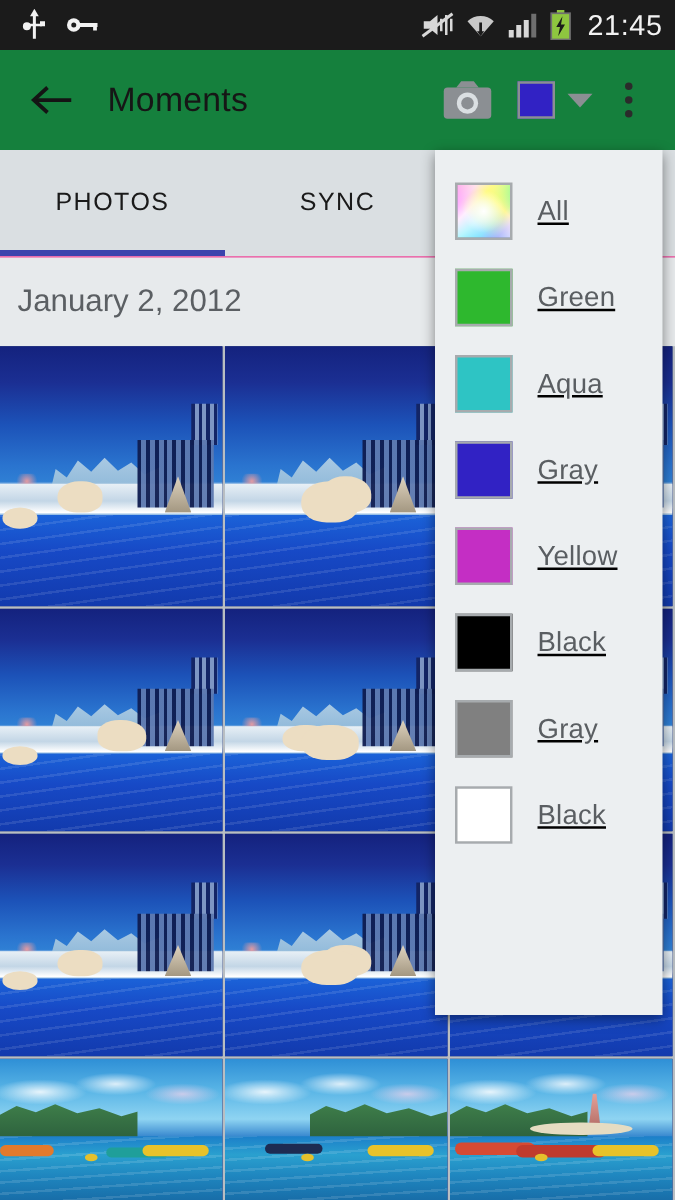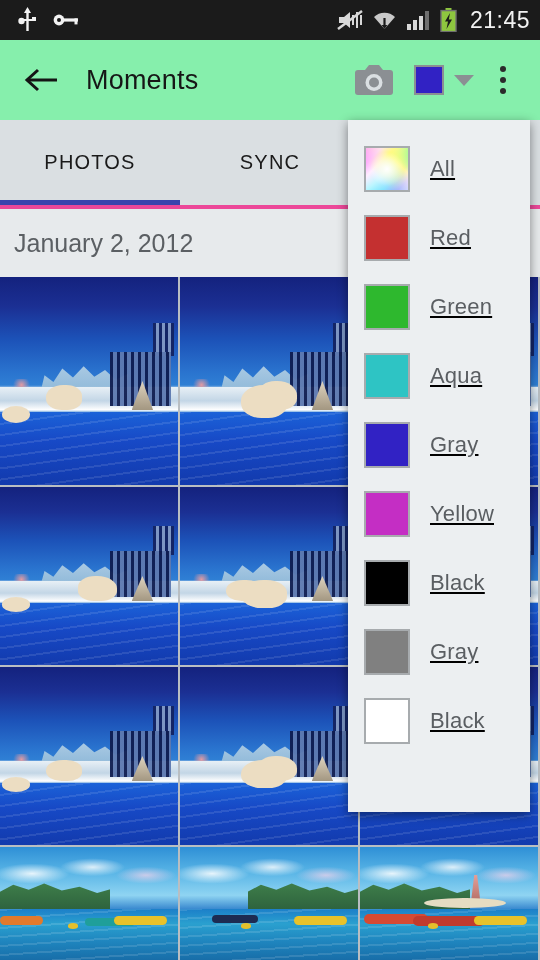--- a/index.html
+++ b/index.html
@@ -18,21 +18,21 @@
     display:flex; align-items:center; padding:0 10px 0 18px;
   }
   .sb-left { display:flex; align-items:center; gap:16px; }
   .sb-right { margin-left:auto; display:flex; align-items:center; gap:9px; }
   .sb-time { color:#f2f2f2; font-size:23px; letter-spacing:0.5px; margin-left:4px; }
   .statusbar svg { display:block; }
 
   
   .appbar {
     position:absolute; left:0; top:40px; width:540px; height:80px;
-    background:#86efac;
+    background:#15803d;
     display:flex; align-items:center; padding:0 14px 0 24px;
   }
   .ab-title {
     font-size:27px; color:#161616; margin-left:28px; font-weight:400;
     letter-spacing:0.2px;
   }
   .ab-actions { margin-left:auto; display:flex; align-items:center; gap:0px; }
   .ab-btn { display:flex; align-items:center; justify-content:center; }
   .camera-btn { width:56px; height:56px; }
   .swatch-btn { display:flex; align-items:center; gap:10px; padding:0 6px 0 12px; }
@@ -56,21 +56,21 @@
     width:180px; height:85px; display:flex; align-items:center; justify-content:center;
     position:relative; font-size:20px; color:#1a1a1a; letter-spacing:1.2px;
   }
   .tab.sel::after {
     content:""; position:absolute; left:0; right:0; bottom:0; height:5px; background:#3b44ad;
   }
 
   
   .datehdr {
     position:absolute; left:0; top:205px; width:540px; height:72px;
-    background:#e7eaec; border-top:4px solid #ec4899;
+    background:#e7eaec; border-top:1px solid #ec4899;
     display:flex; align-items:center; padding-left:14px;
   }
   .datehdr span { font-size:25px; color:#5b5f63; }
 
   
   .grid {
     position:absolute; left:0; top:277px; width:540px; height:683px;
     display:grid;
     grid-template-columns:178px 178px 178px;
     grid-template-rows:208px 178px 178px 115px;
@@ -487,24 +487,20 @@
         </div>
       </div>
     </div>
 
   <div class="menu" id="color-menu">
       <div class="menu-item">
         <span class="mi-swatch rainbow"></span>
         <span class="mi-label">All</span>
       </div>
       <div class="menu-item">
-        <span class="mi-swatch" style="background: rgb(196, 48, 48);"></span>
-        <span class="mi-label">Red</span>
-      </div>
-      <div class="menu-item">
         <span class="mi-swatch" style="background: rgb(46, 184, 46);"></span>
         <span class="mi-label">Green</span>
       </div>
       <div class="menu-item">
         <span class="mi-swatch" style="background: rgb(46, 196, 196);"></span>
         <span class="mi-label">Aqua</span>
       </div>
       <div class="menu-item">
         <span class="mi-swatch" style="background: rgb(49, 34, 196);"></span>
         <span class="mi-label">Gray</span>

